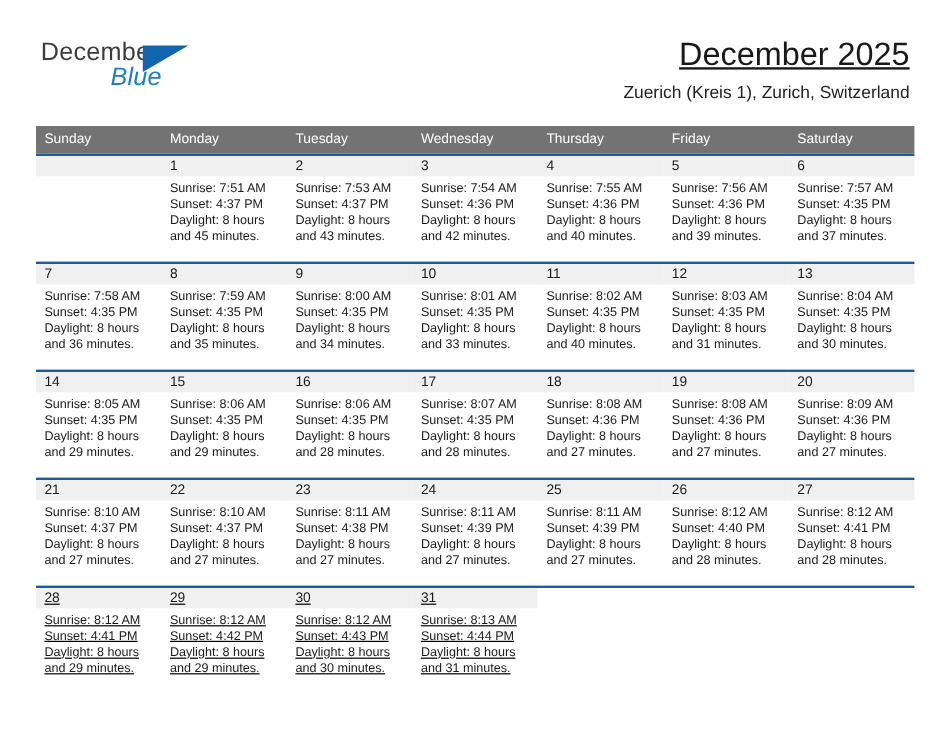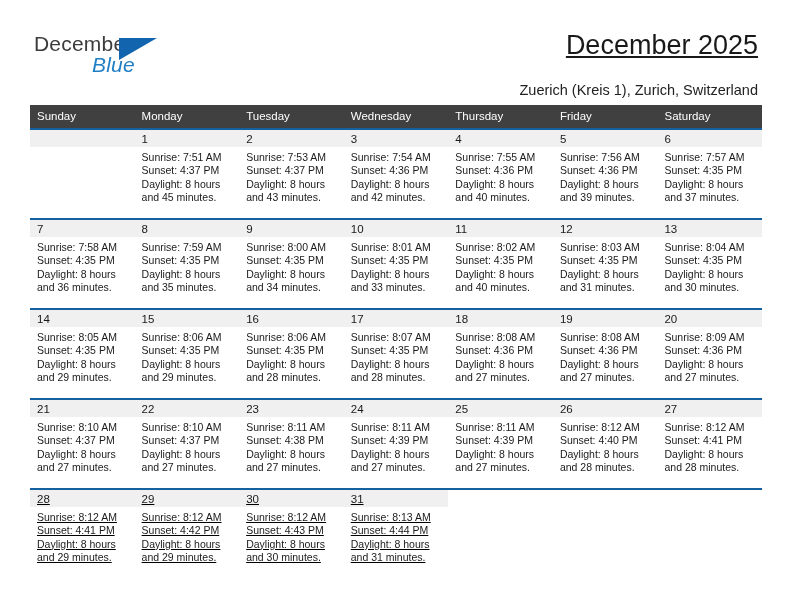--- a/index.html
+++ b/index.html
@@ -74,34 +74,34 @@
     font-size: 27px;
     color: #191919;
     line-height: 34px;
     white-space: nowrap;
     text-decoration: underline;
   }
   .cal-subtitle {
     font-size: 14.5px;
     color: #222222;
     line-height: 22px;
-    margin-top: 17px;
+    margin-top: 5px;
     white-space: nowrap;
   }
 
   
   .calendar {
     position: absolute;
     left: 30px;
     top: 105px;
     width: 732px;
   }
   .dow-row {
     display: flex;
-    background: #404040;
+    background: #737373;
   }
   .dow-cell {
     flex: 1 1 0;
     box-sizing: border-box;
     padding: 4px 0 4px 7px;
     font-size: 11.5px;
     color: #ffffff;
     line-height: 15px;
     height: 23px;
   }

